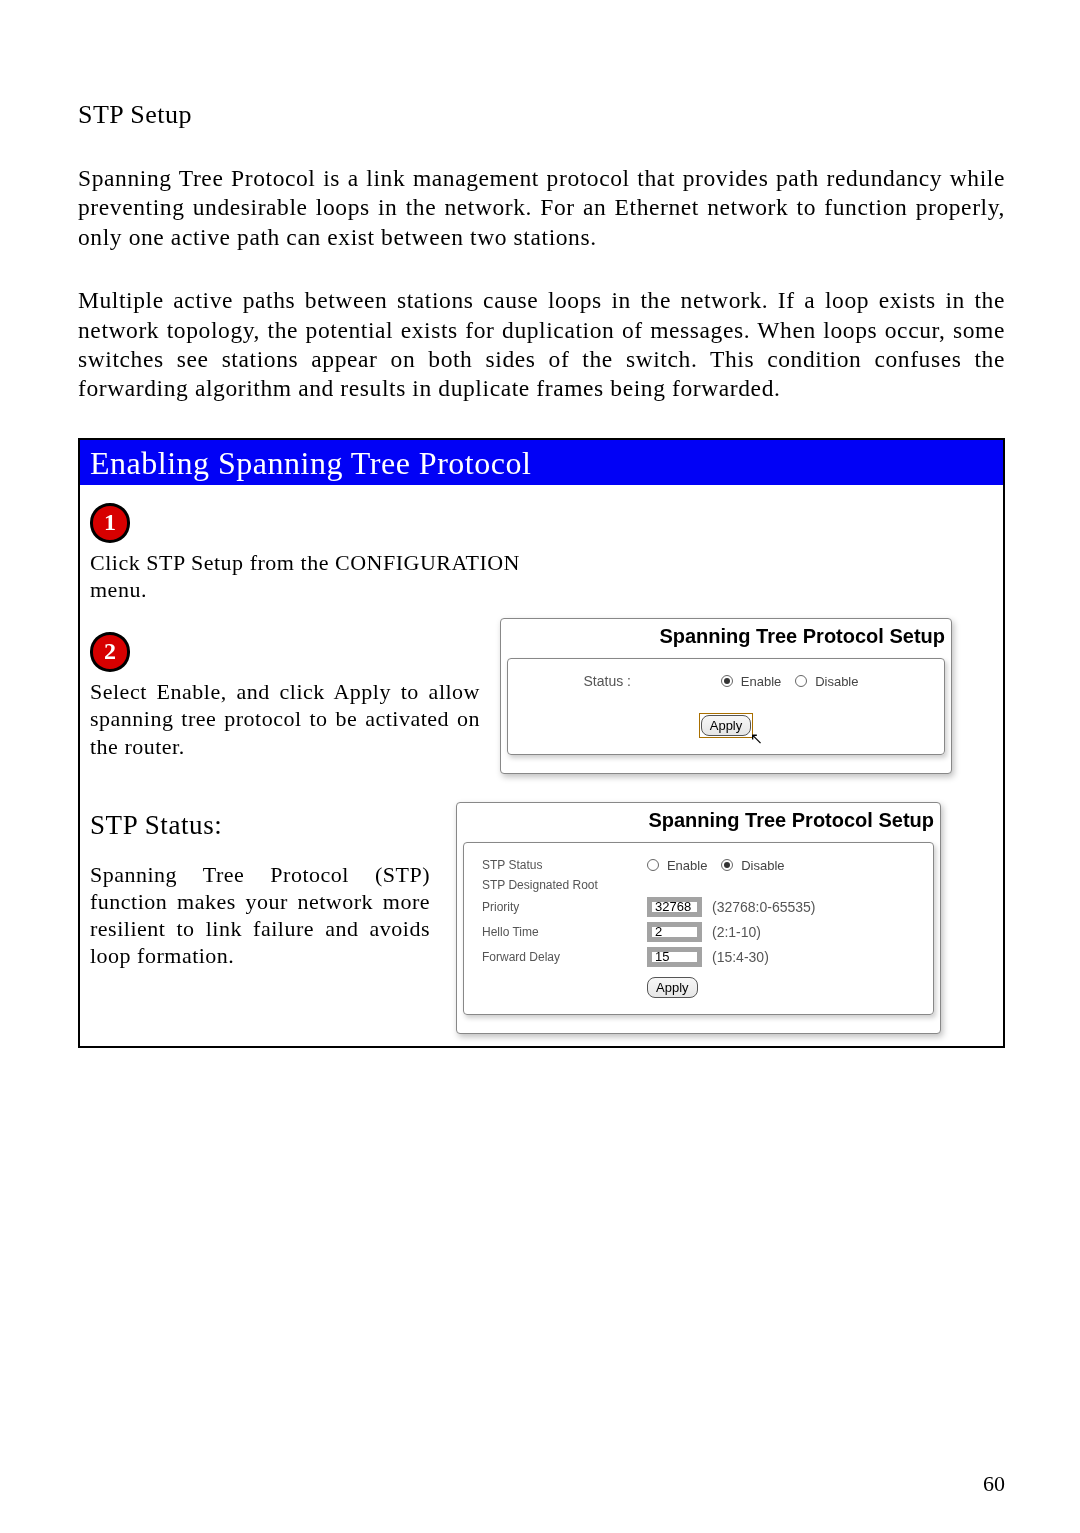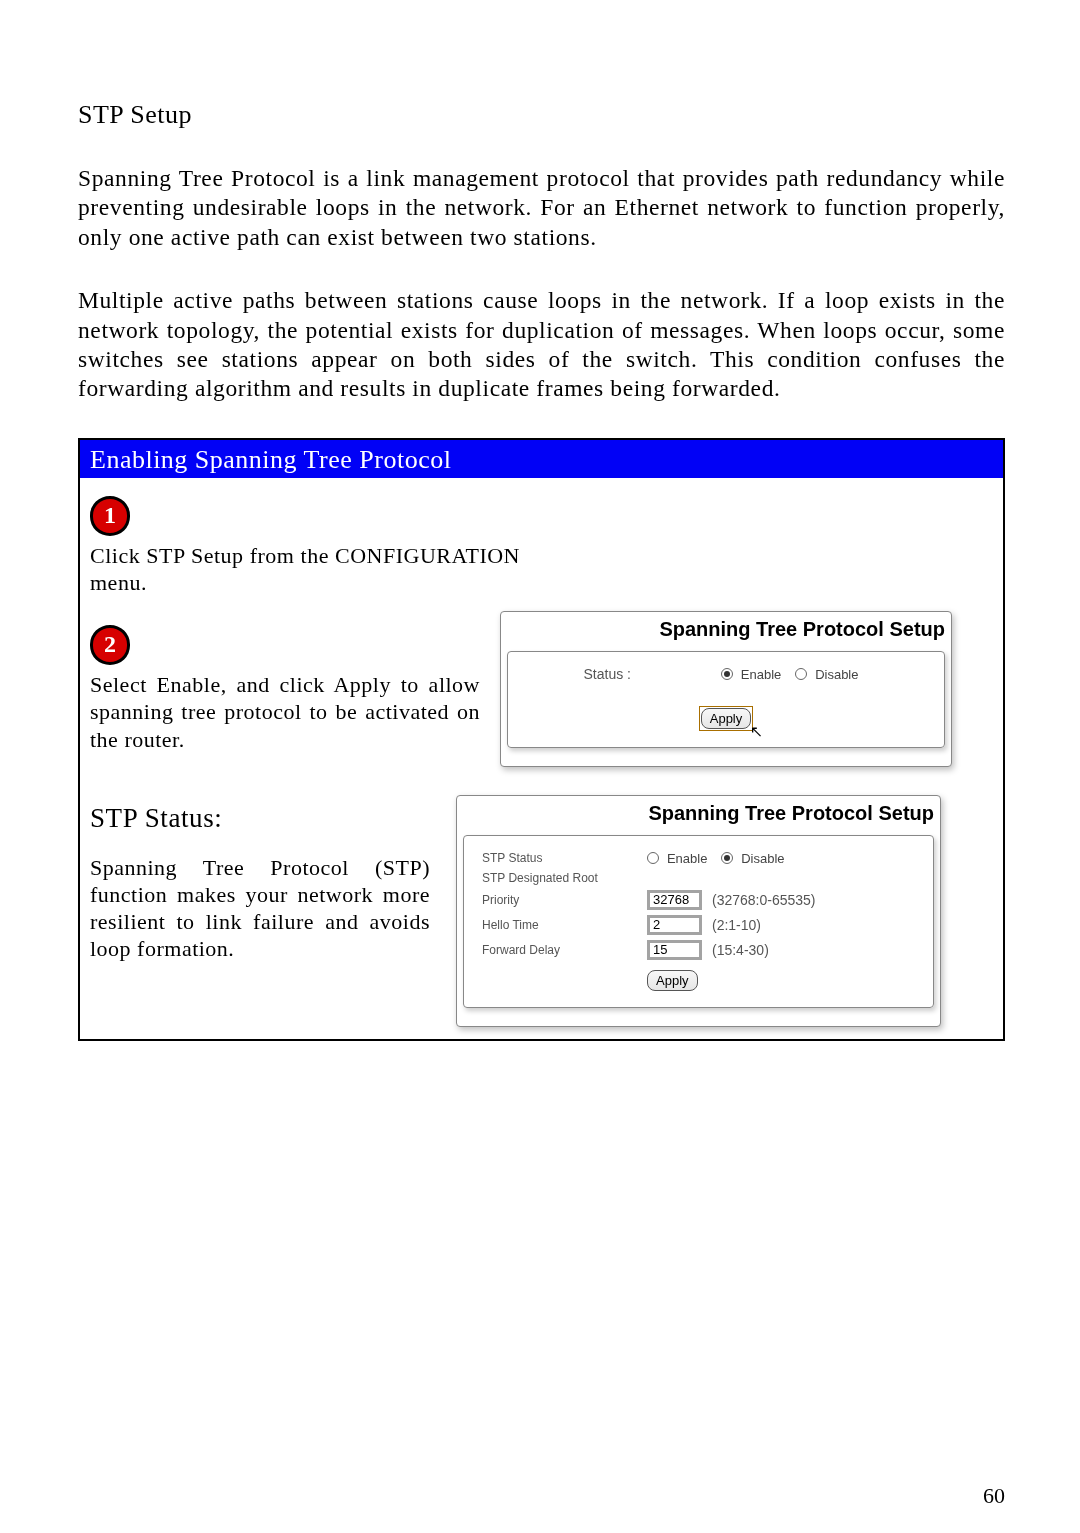--- a/index.html
+++ b/index.html
@@ -31,21 +31,21 @@
   .procbox {
     border: 2px solid #000;
     border-right: 2px solid #000;
     position: relative;
     background: #fff;
     padding: 0;
   }
   .procbox .titlebar {
     background: #0101f6;
     color: #fff;
-    font-size: 26px;
+    font-size: 32px;
     padding: 5px 10px 3px 10px;
     letter-spacing: 0.5px;
   }
 
   .proc-body {
     padding: 12px 10px 12px 10px;
   }
 
   .step-row-1 {
     margin-top: 6px;
@@ -166,31 +166,31 @@
   }
   .stp-panel-2 .inner {
     border: 1px solid #888;
     border-radius: 4px;
     padding: 14px 16px 16px 18px;
     box-shadow: 2px 3px 5px rgba(0,0,0,0.2);
   }
   .frow { display:flex; align-items:center; margin-bottom:5px; }
   .frow .flab { width: 165px; color:#555; font-size:12px; }
   .frow .finput {
-    width: 55px; height:20px; border:3px solid #a3a3a3; background:#fff;
+    width: 55px; height:20px; border:5px solid #a3a3a3; background:#fff;
     font-family: Verdana, Arial, sans-serif; font-size:13px; color:#000;
     padding: 1px 3px; margin-right:10px;
   }
   .frow .fhint { color:#555; font-size:14px; }
   .apply-row { margin-top:10px; margin-left:165px; }
 
   .pagenum {
     position: absolute;
     right: 75px;
-    bottom: 24px;
+    bottom: 36px;
     font-size: 22px;
   }
 </style>
 </head>
 <body>
 
 <div class="page">
 
   <div class="heading">STP Setup</div>
 

